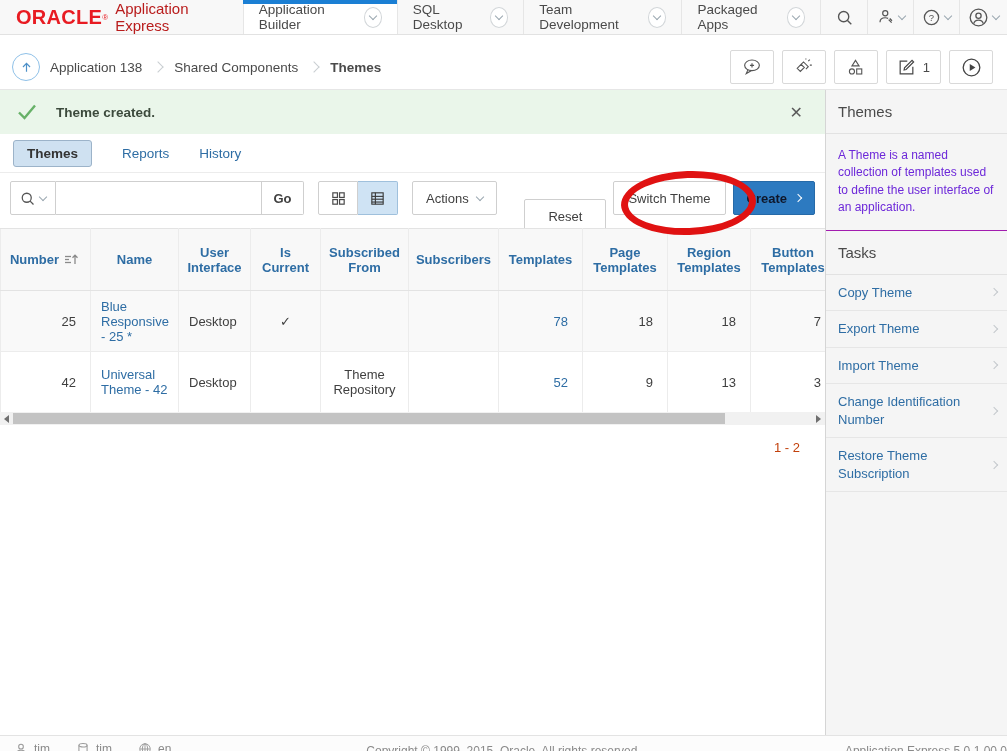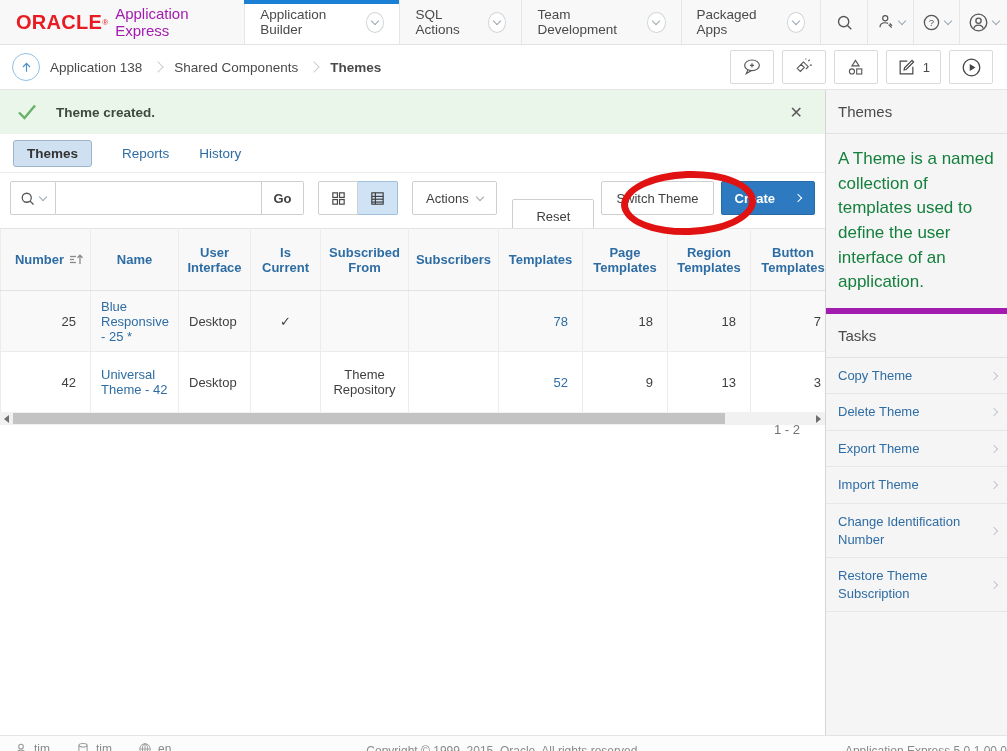--- a/index.html
+++ b/index.html
@@ -6,26 +6,26 @@
   html,body { width:1007px; height:751px; overflow:hidden; background:#fff;
               font-family:"Liberation Sans", sans-serif; }
   body { position:relative; color:#404040; }
   svg { display:block; }
   .chev { display:inline-block; width:6px; height:6px; border-right:1.5px solid #9aa7b0;
           border-bottom:1.5px solid #9aa7b0; transform:rotate(45deg); margin-top:-3px; }
   .circle-chev { width:21px; height:21px; border:1px solid #d2d6d9; border-radius:50%;
                  background:#fff; display:inline-flex; align-items:center; justify-content:center; }
 
   
-  .nav { position:absolute; top:0; left:0; width:1007px; height:45px; background:#f8f8f8;
+  .nav { position:absolute; top:0; left:0; width:1007px; height:35px; background:#f8f8f8;
          border-bottom:1px solid #e2e2e2; display:flex; align-items:stretch; }
   .logo { display:flex; align-items:center; padding:0 26px 0 16px; }
   .logo-oracle { color:#e81b22; font-weight:bold; font-size:20px; letter-spacing:.3px; }
   .logo-reg { color:#e81b22; font-size:8px; vertical-align:super; }
-  .logo-product { font-size:15px; color:#a21caf; margin-left:7px; }
+  .logo-product { font-size:15px; color:#b91c1c; margin-left:7px; }
   .nav-tab { display:flex; align-items:center; gap:9px; padding:0 15px; font-size:13.5px;
              color:#4a4a4a; border-left:1px solid #e6e6e6; position:relative; cursor:pointer; }
   .nav-tab:last-of-type { border-right:1px solid #e6e6e6; }
   .nav-tab.active { background:#fff; }
   .nav-tab.active::before { content:""; position:absolute; top:0; left:-1px; right:-1px;
                             height:4px; background:#1b7fd4; }
   .nav-icons { margin-left:auto; display:flex; align-items:stretch; border-left:1px solid #e6e6e6; }
   .nav-icon-btn { min-width:46px; display:flex; align-items:center; justify-content:center;
                   gap:4px; border-left:1px solid #e6e6e6; cursor:pointer; padding:0 8px; }
   .nav-icon-btn:first-child { border-left:none; }
@@ -61,57 +61,57 @@
   .search-input { width:206px; height:34px; border:1px solid #cfcfcf; border-left:none; font-size:13px;
                   padding:0 8px; outline:none; }
   .go-btn { width:42px; font-weight:bold; border-left:none; border-radius:0 2px 2px 0; }
   .toggle-group { display:flex; margin-left:14px; }
   .tg-btn { width:40px; border-radius:2px 0 0 2px; }
   .tg-btn.sel { background:#cfe3f4; border-color:#9fc0dc; border-radius:0 2px 2px 0; }
   .tg-btn + .tg-btn { border-left:none; }
   .actions-btn { margin-left:14px; padding:0 13px; gap:8px; }
   .reset-btn { margin-left:auto; padding:0 23px;margin-top:36px; }
   .switch-btn { margin-left:7px; padding:16px 14px; }
-  .create-btn { margin-left:7px; margin-right:0; padding:0 13px; gap:20px; background:#2d7ac0;
-                border-color:#266aa8; color:#ffffff; font-weight:bold; }
+  .create-btn { margin-left:7px; margin-right:0; padding:0 13px; gap:8px; background:#2d7ac0;
+                border-color:#266aa8; color:#0f172a; font-weight:bold; }
   .create-btn .chev { border-color:#fff; transform:rotate(-45deg); margin-top:0; }
 
   
   .table-wrap { position:absolute; top:138px; left:0; width:825px; overflow:hidden; }
   table { border-collapse:collapse; table-layout:fixed; width:835px; }
   th { height:62px; background:#f8f8f8; color:#2e6da4; font-size:13px; font-weight:bold;
        border:1px solid #ececec; border-top:1px solid #e3e3e3; border-bottom:1px solid #e3e3e3;
        text-align:center; padding:4px 6px; cursor:pointer; }
-  th.h-number { text-align:right; padding-left:4px; }
+  th.h-number { text-align:center; padding-left:4px; }
   td { height:61px; font-size:13px; color:#3f3f3f; border:1px solid #ececec; padding:0 10px;
        vertical-align:middle; background:#fff; }
   tr.odd td { background:#f9f9f9; }
   td.num { text-align:right; padding-right:14px; }
   td.right { text-align:right; padding-right:14px; }
   td.center { text-align:center; }
   .tbl-link { color:#2e6da4; text-decoration:none; cursor:pointer; }
   .sort-ico { display:inline-block; vertical-align:-2px; margin-left:5px; }
 
   .hscroll { position:absolute; top:322px; left:0; width:825px; height:13px; background:#f1f1f1;
              display:flex; align-items:center; }
   .hs-arrow { width:13px; height:13px; display:flex; align-items:center; justify-content:center; cursor:pointer; }
   .hs-tri-l { width:0; height:0; border-top:4px solid transparent; border-bottom:4px solid transparent;
               border-right:5px solid #6f6f6f; }
   .hs-tri-r { width:0; height:0; border-top:4px solid transparent; border-bottom:4px solid transparent;
               border-left:5px solid #6f6f6f; }
   .hs-thumb { width:712px; height:11px; background:#c3c3c3; cursor:grab; }
   .hs-track { flex:1; }
-  .pagination { position:absolute; top:332px; right:25px; font-size:13px; color:#737373; }
+  .pagination { position:absolute; top:350px; right:25px; font-size:13px; color:#c2410c; }
 
   
   .sidebar { position:absolute; top:90px; left:825px; width:182px; height:645px; background:#f5f5f5;
              border-left:1px solid #d5d5d5; }
   .sb-title { padding:13px 12px; font-size:15px; color:#4a4a4a; border-bottom:1px solid #e2e2e2; }
-  .sb-desc { padding:13px 12px; font-size:17px; color:#15803d; line-height:1.45;
-             border-bottom:6px solid #a21caf; }
+  .sb-desc { padding:13px 12px; font-size:12px; color:#6d28d9; line-height:1.45;
+             border-bottom:1px solid #a21caf; }
   .task { display:flex; align-items:center; justify-content:space-between; padding:9px 10px 9px 12px;
           font-size:13px; color:#2e6da4; border-bottom:1px solid #e6e6e6; line-height:1.35; cursor:pointer; }
   .task .chev { flex:none; border-color:#c4c8cc; transform:rotate(-45deg); margin-top:0; }
 
   
   .footer { position:absolute; top:735px; left:0; width:1007px; height:40px; background:#fcfcfc;
             border-top:1px solid #e3e3e3; font-size:12px; color:#8a8a8a; }
   .ft-left { position:absolute; left:14px; top:6px; display:flex; gap:26px; align-items:center; }
   .ft-item { display:flex; gap:6px; align-items:center; }
   .ft-center { position:absolute; left:0; right:0; top:8px; text-align:center; }
@@ -131,21 +131,21 @@
       <span class="logo-reg">®</span>
     <span class="logo-product">Application Express</span>
   </div>
   <div class="nav-tab active">
     <span>Application Builder</span>
     <span class="circle-chev">
         <i class="chev"></i>
       </span>
   </div>
   <div class="nav-tab">
-    <span>SQL Actions</span>
+    <span>SQL Desktop</span>
     <span class="circle-chev">
         <i class="chev"></i>
       </span>
   </div>
   <div class="nav-tab">
     <span>Team Development</span>
     <span class="circle-chev">
         <i class="chev"></i>
       </span>
   </div>
@@ -377,24 +377,20 @@
 
 <div class="sidebar">
   <div class="sb-title">Themes</div>
   <div class="sb-desc">A Theme is a named collection of templates used to define the user interface of an application.</div>
   <div class="sb-title">Tasks</div>
   <div class="task">
     <span>Copy Theme</span>
       <i class="chev"></i>
   </div>
   <div class="task">
-    <span>Delete Theme</span>
-      <i class="chev"></i>
-  </div>
-  <div class="task">
     <span>Export Theme</span>
       <i class="chev"></i>
   </div>
   <div class="task">
     <span>Import Theme</span>
       <i class="chev"></i>
   </div>
   <div class="task">
     <span>Change Identification Number</span>
       <i class="chev"></i>

